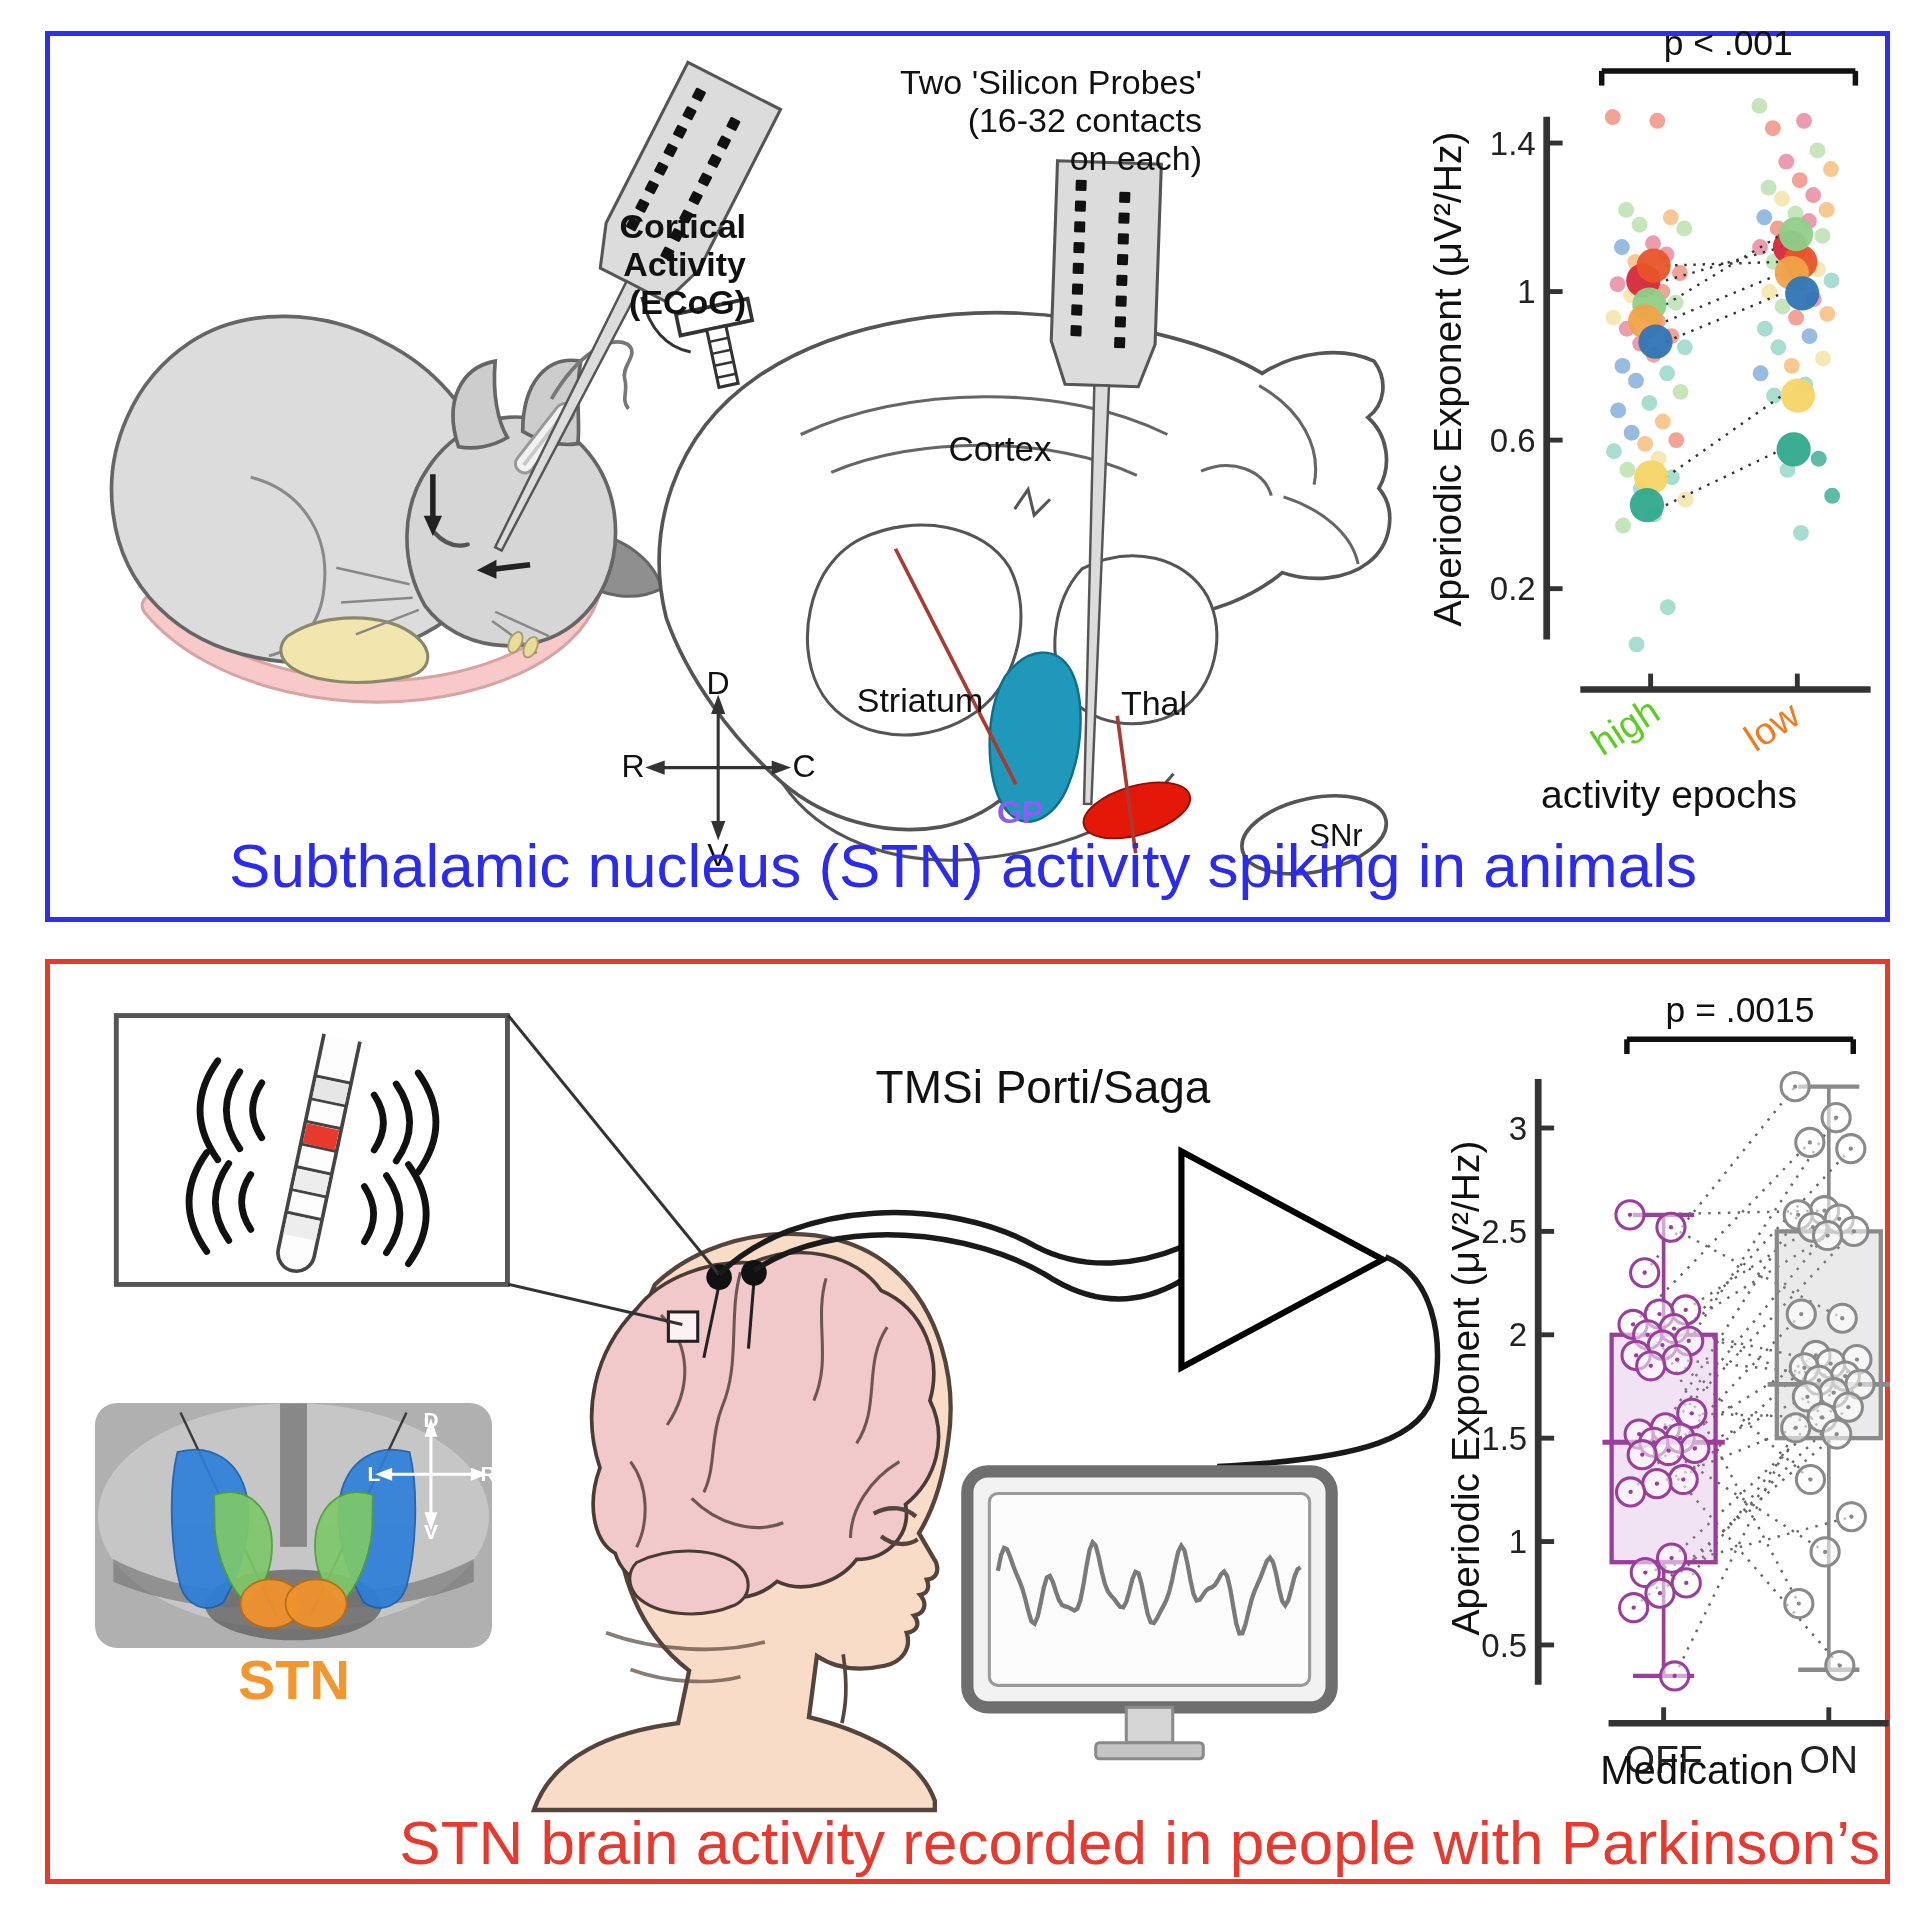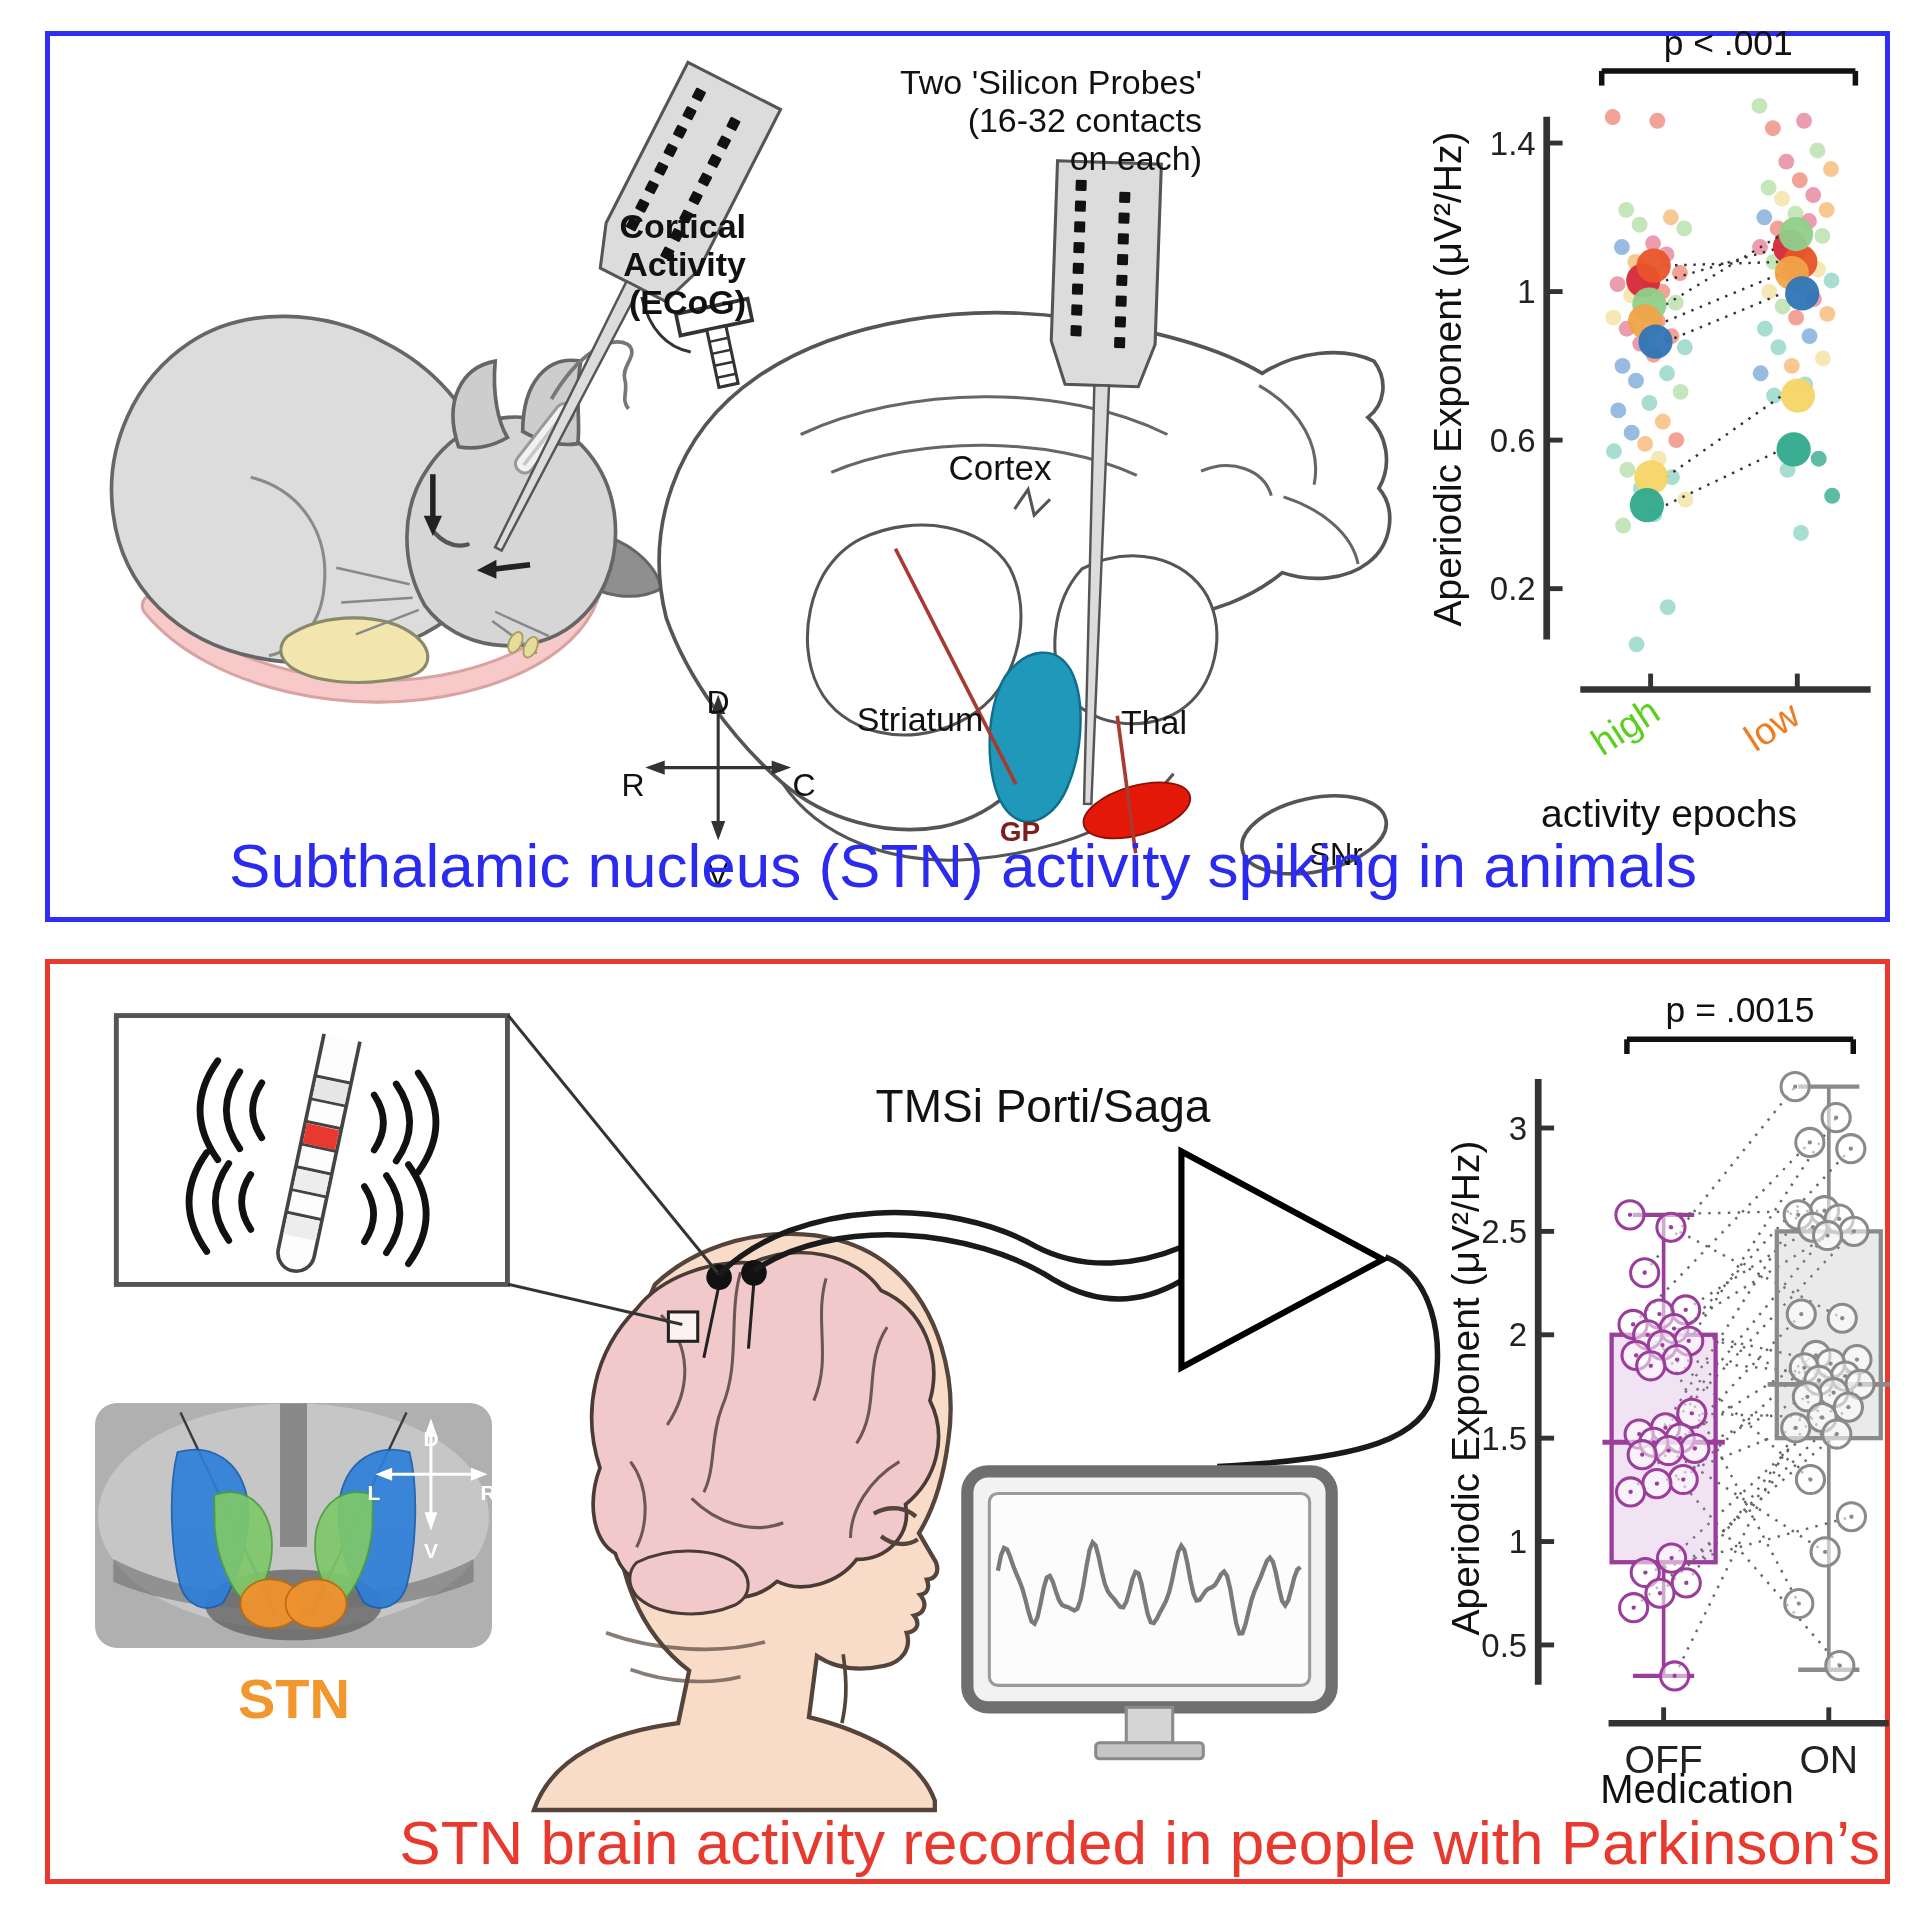--- a/index.html
+++ b/index.html
@@ -2,21 +2,21 @@
 <html style="font-size:9.8px"><head>
 <meta charset="utf-8">
 <style>
   * { margin:0; padding:0; box-sizing:border-box; }
   html,body { width:1926px; height:1926px; overflow:hidden; background:#fff;
               font-family:"Liberation Sans", sans-serif; }
   body { position:relative; }
   .abs { position:absolute; }
   .panel { position:absolute; background:#fff; border-style:solid; border-width:5.5px; }
   .lbl { position:absolute; color:#111; white-space:pre-line; line-height:1.12; }
-  .ctr { transform:translate(-50%,-50%); text-align:center;margin-top:19px; }
+  .ctr { transform:translate(-50%,-50%); text-align:center; }
   .rot90 { transform:translate(-50%,-50%) rotate(-90deg); white-space:nowrap; text-align:center; }
   svg { position:absolute; overflow:visible; }
   .title { position:absolute; text-align:center; width:1834px; left:46px; font-weight:400; }
 </style>
 </head>
 <body>
 
 <div class="panel" id="top-box" style="left: 45px; top: 31px; width: 1845px; height: 891px; border-color: rgb(47, 47, 242);"></div>
 
 <svg style="left:67px; top:245px;" width="563" height="489" viewBox="0 0 920 800">
@@ -261,21 +261,21 @@
 
 <div class="lbl" style="left:829px; top:63px; width:373px; font-size:34px; text-align:right;">Two 'Silicon Probes'
 (16-32 contacts
 on each)</div>
 <div class="lbl" style="left:581px; top:207px; width:165px; font-size:34px; text-align:right;font-weight:bold;">Cortical
 Activity
 (ECoG)</div>
 <div class="lbl ctr" style="left:1000px; top:449px; font-size:35px;">Cortex</div>
 <div class="lbl ctr" style="left:920px; top:700px; font-size:34px;">Striatum</div>
 <div class="lbl ctr" style="left:1154px; top:703px; font-size:34px;">Thal</div>
-<div class="lbl ctr" style="left:1020px; top:813px; font-size:28px; color:#7f1d1d; font-weight:bold;">GP</div>
+<div class="lbl ctr" style="left:1020px; top:813px; font-size:32px; color:#8b5cf6; font-weight:bold;">GP</div>
 <div class="lbl ctr" style="left:1336px; top:836px; font-size:31px;">SNr</div>
 <div class="lbl ctr" style="left:718px; top:684px; font-size:32px;">D</div>
 <div class="lbl ctr" style="left:718px; top:856px; font-size:32px;">V</div>
 <div class="lbl ctr" style="left:633px; top:767px; font-size:32px;">R</div>
 <div class="lbl ctr" style="left:804px; top:767px; font-size:32px;">C</div>
 <div class="lbl rot90" style="left:1448px; top:379px; width:734px; font-size:39px;">Aperiodic Exponent (μV²/Hz)</div>
 <div class="lbl ctr" style="left:1669px; top:795px; font-size:39px;">activity epochs</div>
 <div class="title" style="top:830px; font-size:62px; color:#2b2bef;">Subthalamic nucleus (STN) activity spiking in animals</div>
 
 <div class="panel" id="bottom-box" style="left: 45px; top: 959px; width: 1845px; height: 925px; border-color: rgb(232, 57, 46);"></div>

